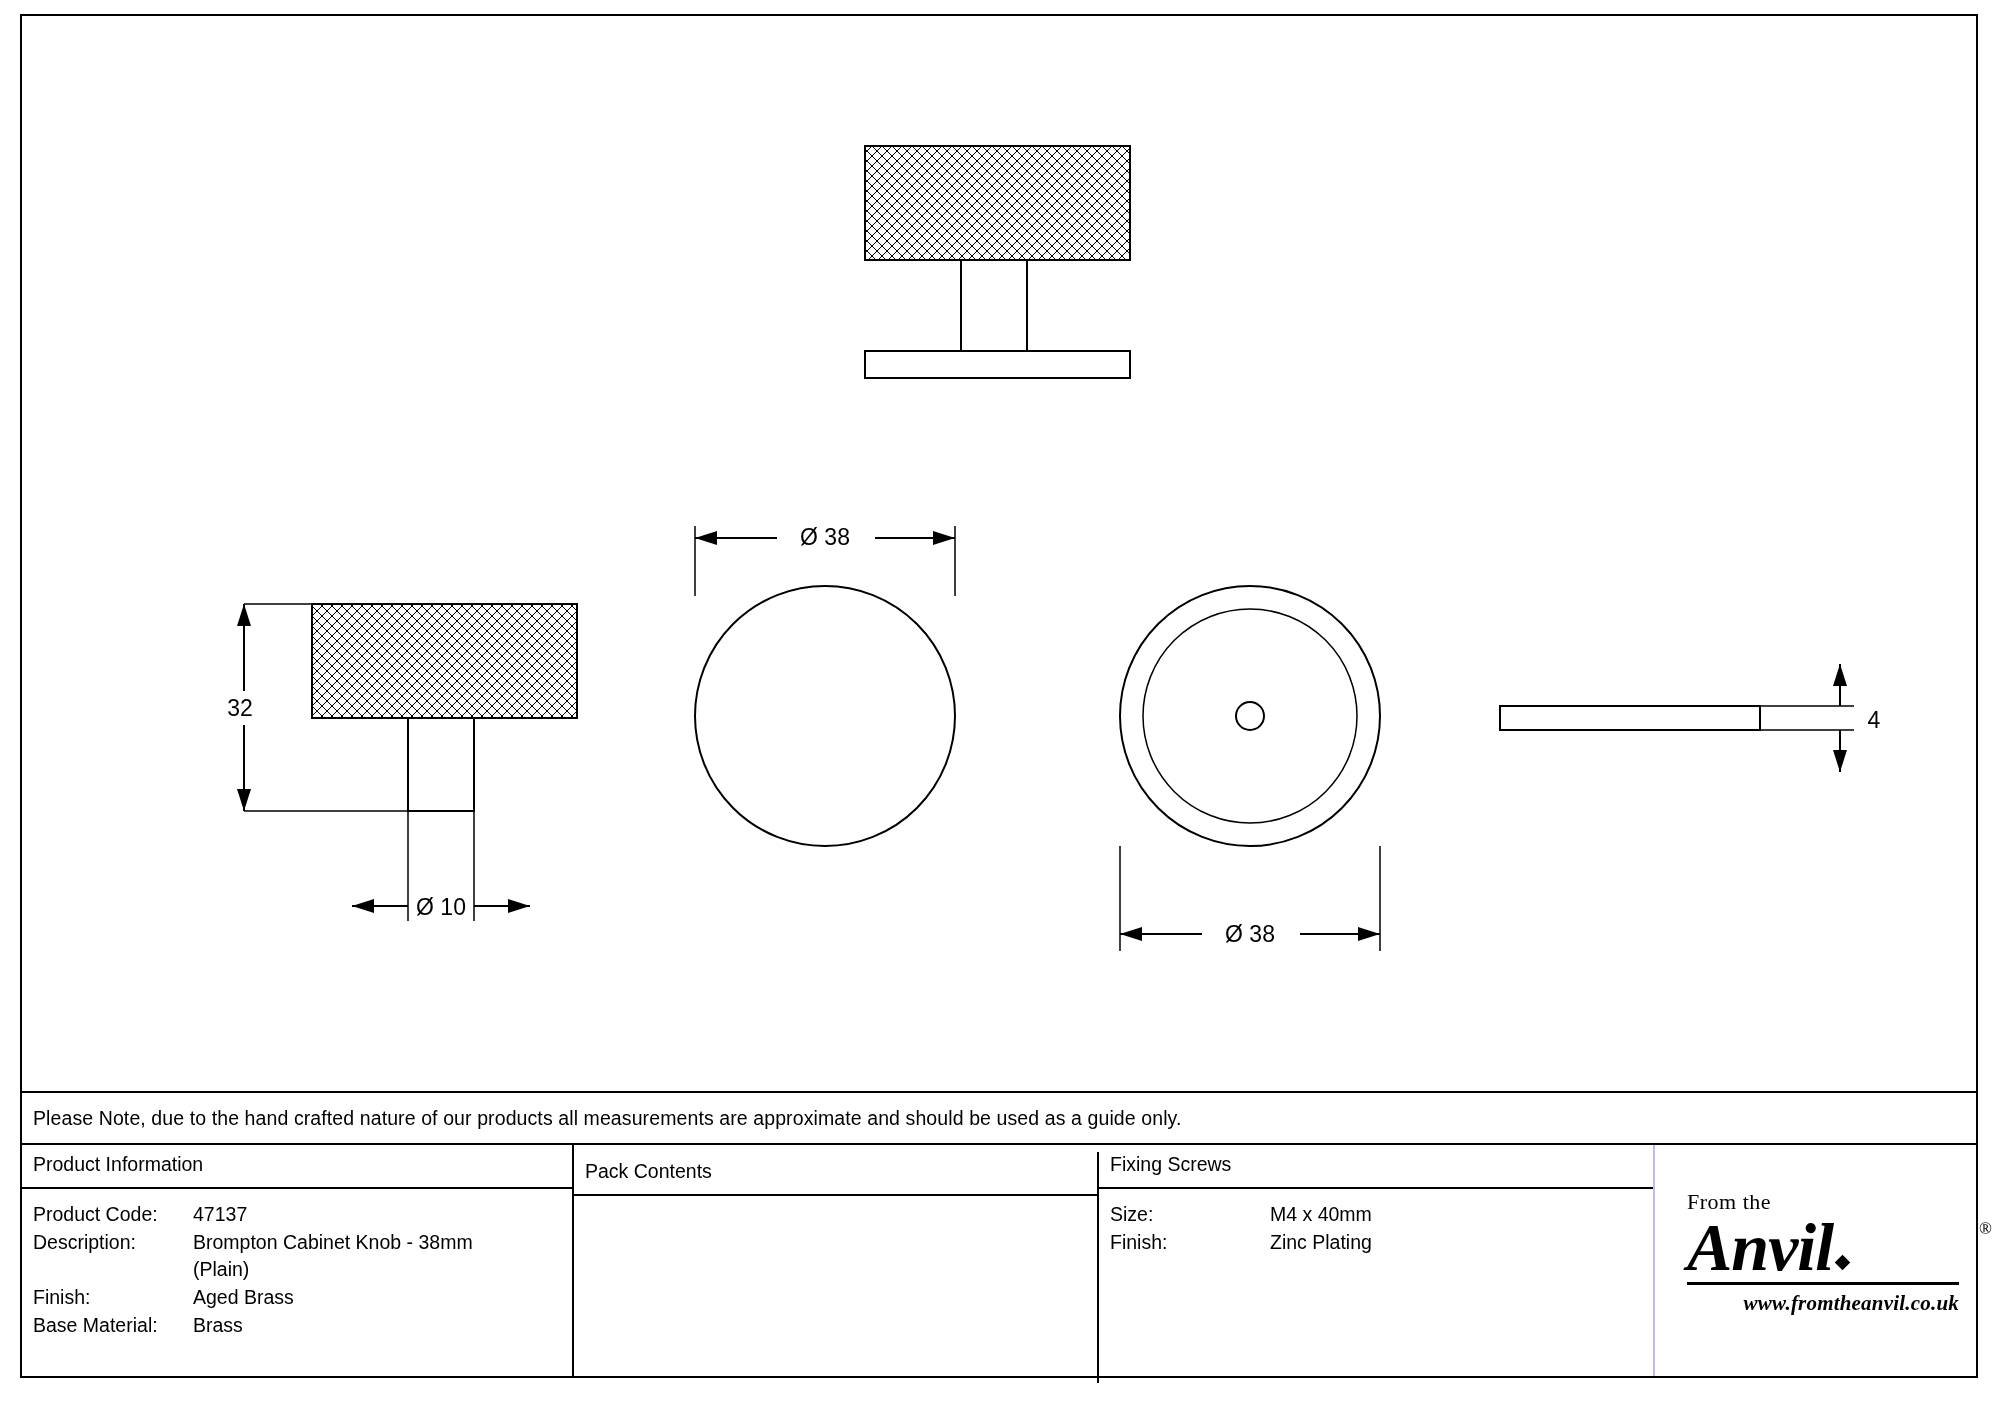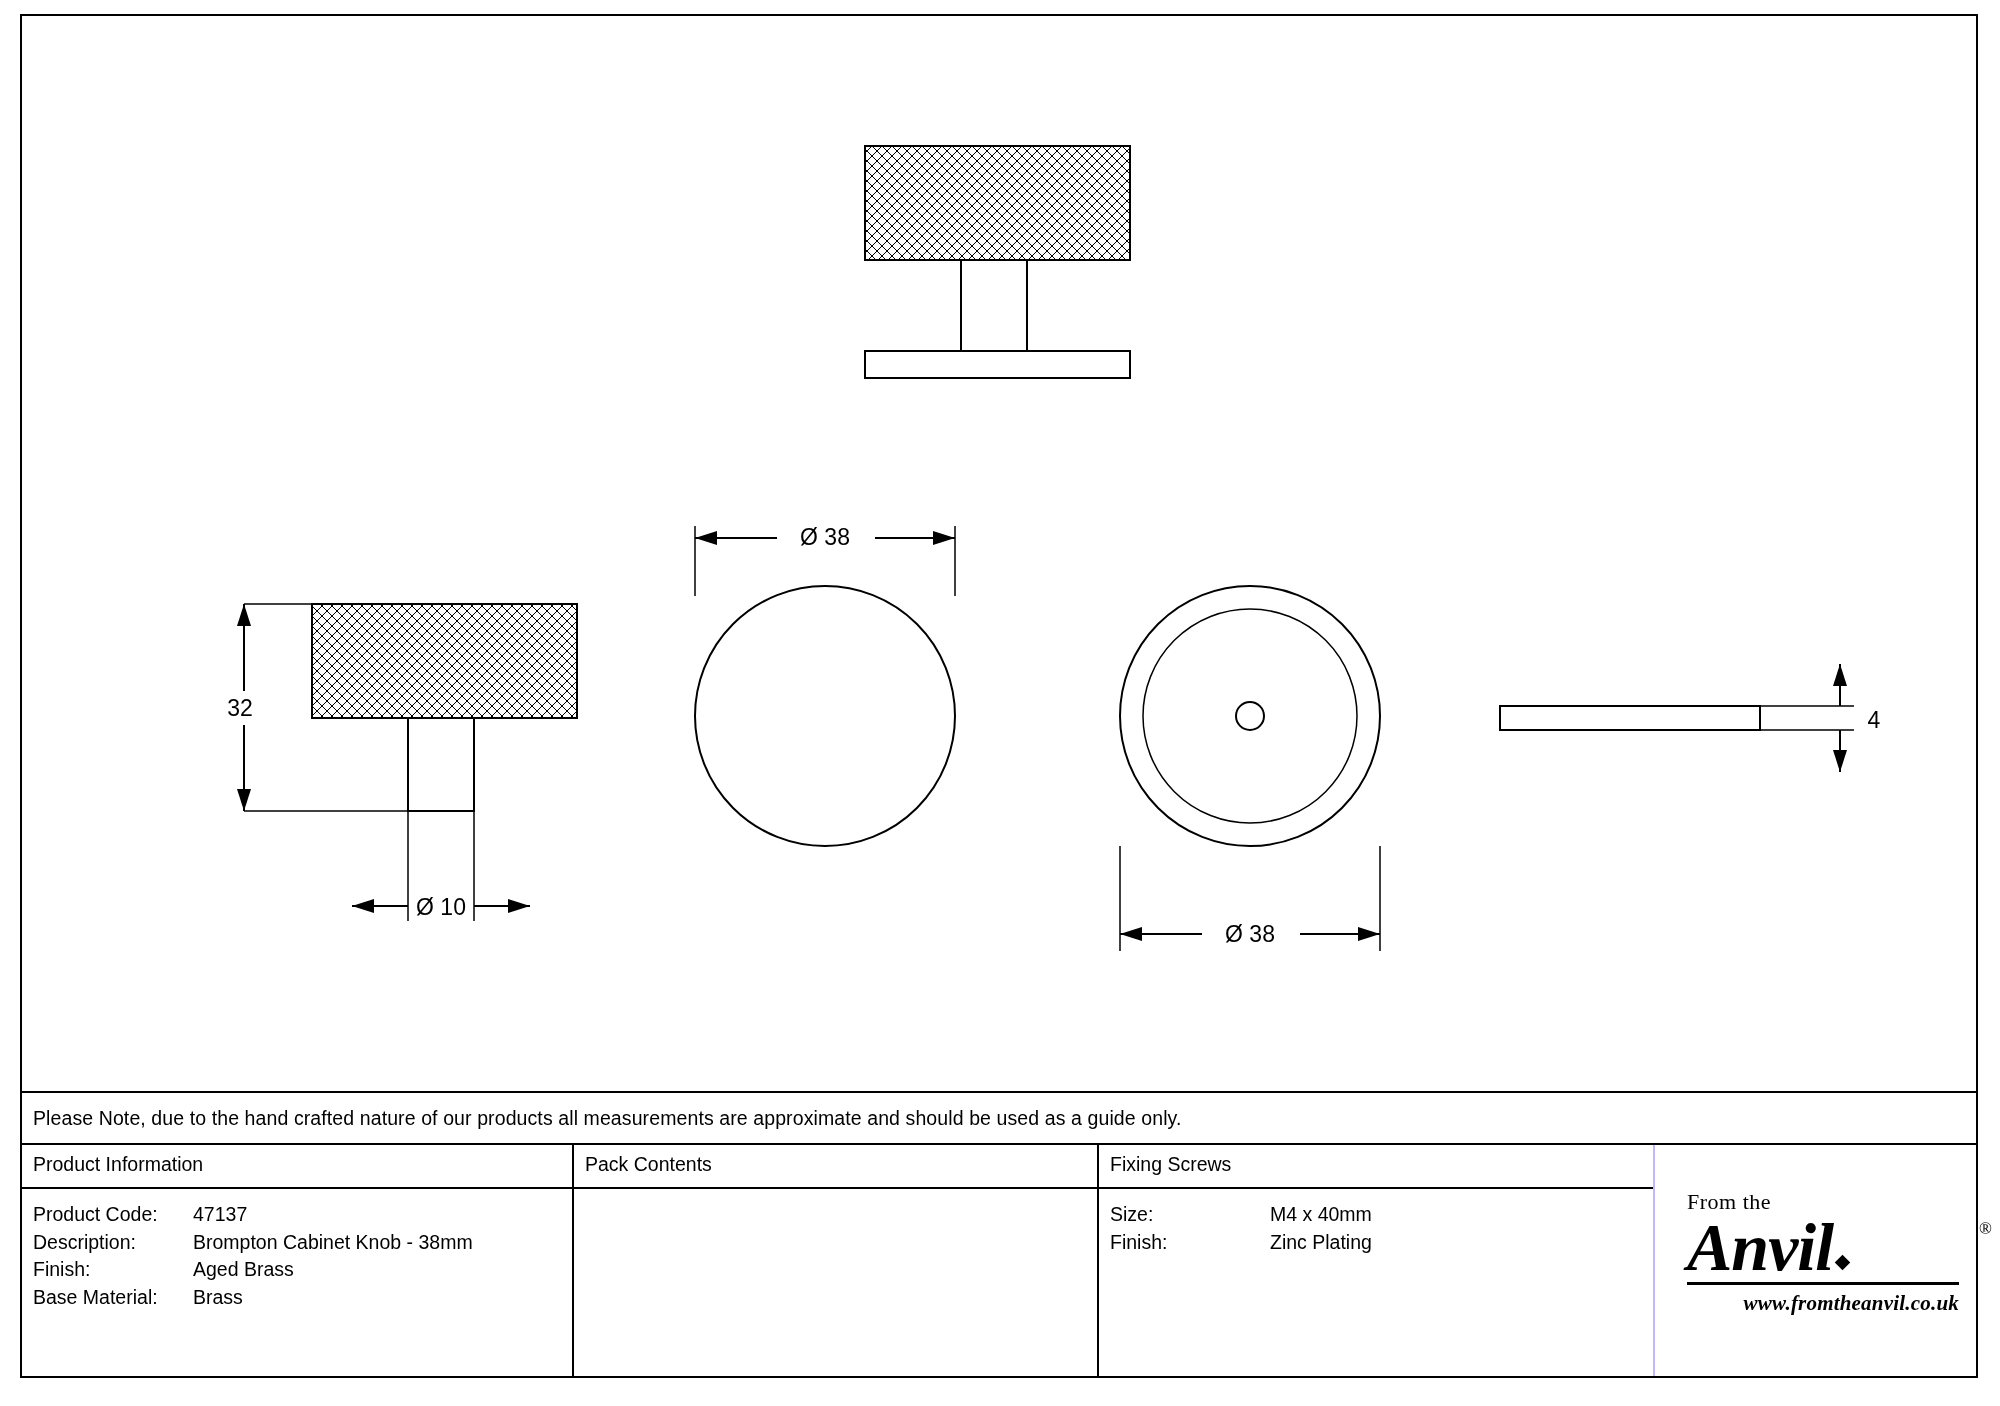--- a/index.html
+++ b/index.html
@@ -60,21 +60,21 @@
     border-top: 2px solid #000;
     box-sizing: border-box;
     display: flex;
   }
   .col {
     box-sizing: border-box;
     position: relative;
     height: 100%;
   }
   .col-prod   { width: 552px; border-right: 2px solid #000; }
-  .col-pack   { width: 525px; border-right: 2px solid #000; }
+  .col-pack   { width: 525px; border-right: 2px solid #000; margin-top: 7px; }
   .col-screws { width: 556px; border-right: 2px solid #c4b5fd; }
   .col-logo   { flex: 1 1 auto; }
 
   .col-head {
     font-size: 19.5px;
     padding: 8px 0 0 11px;
     height: 44px;
     box-sizing: border-box;
     border-bottom: 2px solid #000;
   }
@@ -246,20 +246,21 @@
       <div class="col-head">Product Information</div>
       <div class="col-body">
         <div class="kv">
           <span class="k">Product Code:</span>
           <span class="v">47137</span>
         </div>
         <div class="kv">
           <span class="k">Description:</span>
           <span class="v">Brompton Cabinet Knob - 38mm</span>
         </div>
+        <div class="kv-indent">(Plain)</div>
         <div class="kv">
           <span class="k">Finish:</span>
           <span class="v">Aged Brass</span>
         </div>
         <div class="kv">
           <span class="k">Base Material:</span>
           <span class="v">Brass</span>
         </div>
       </div>
     </div>

